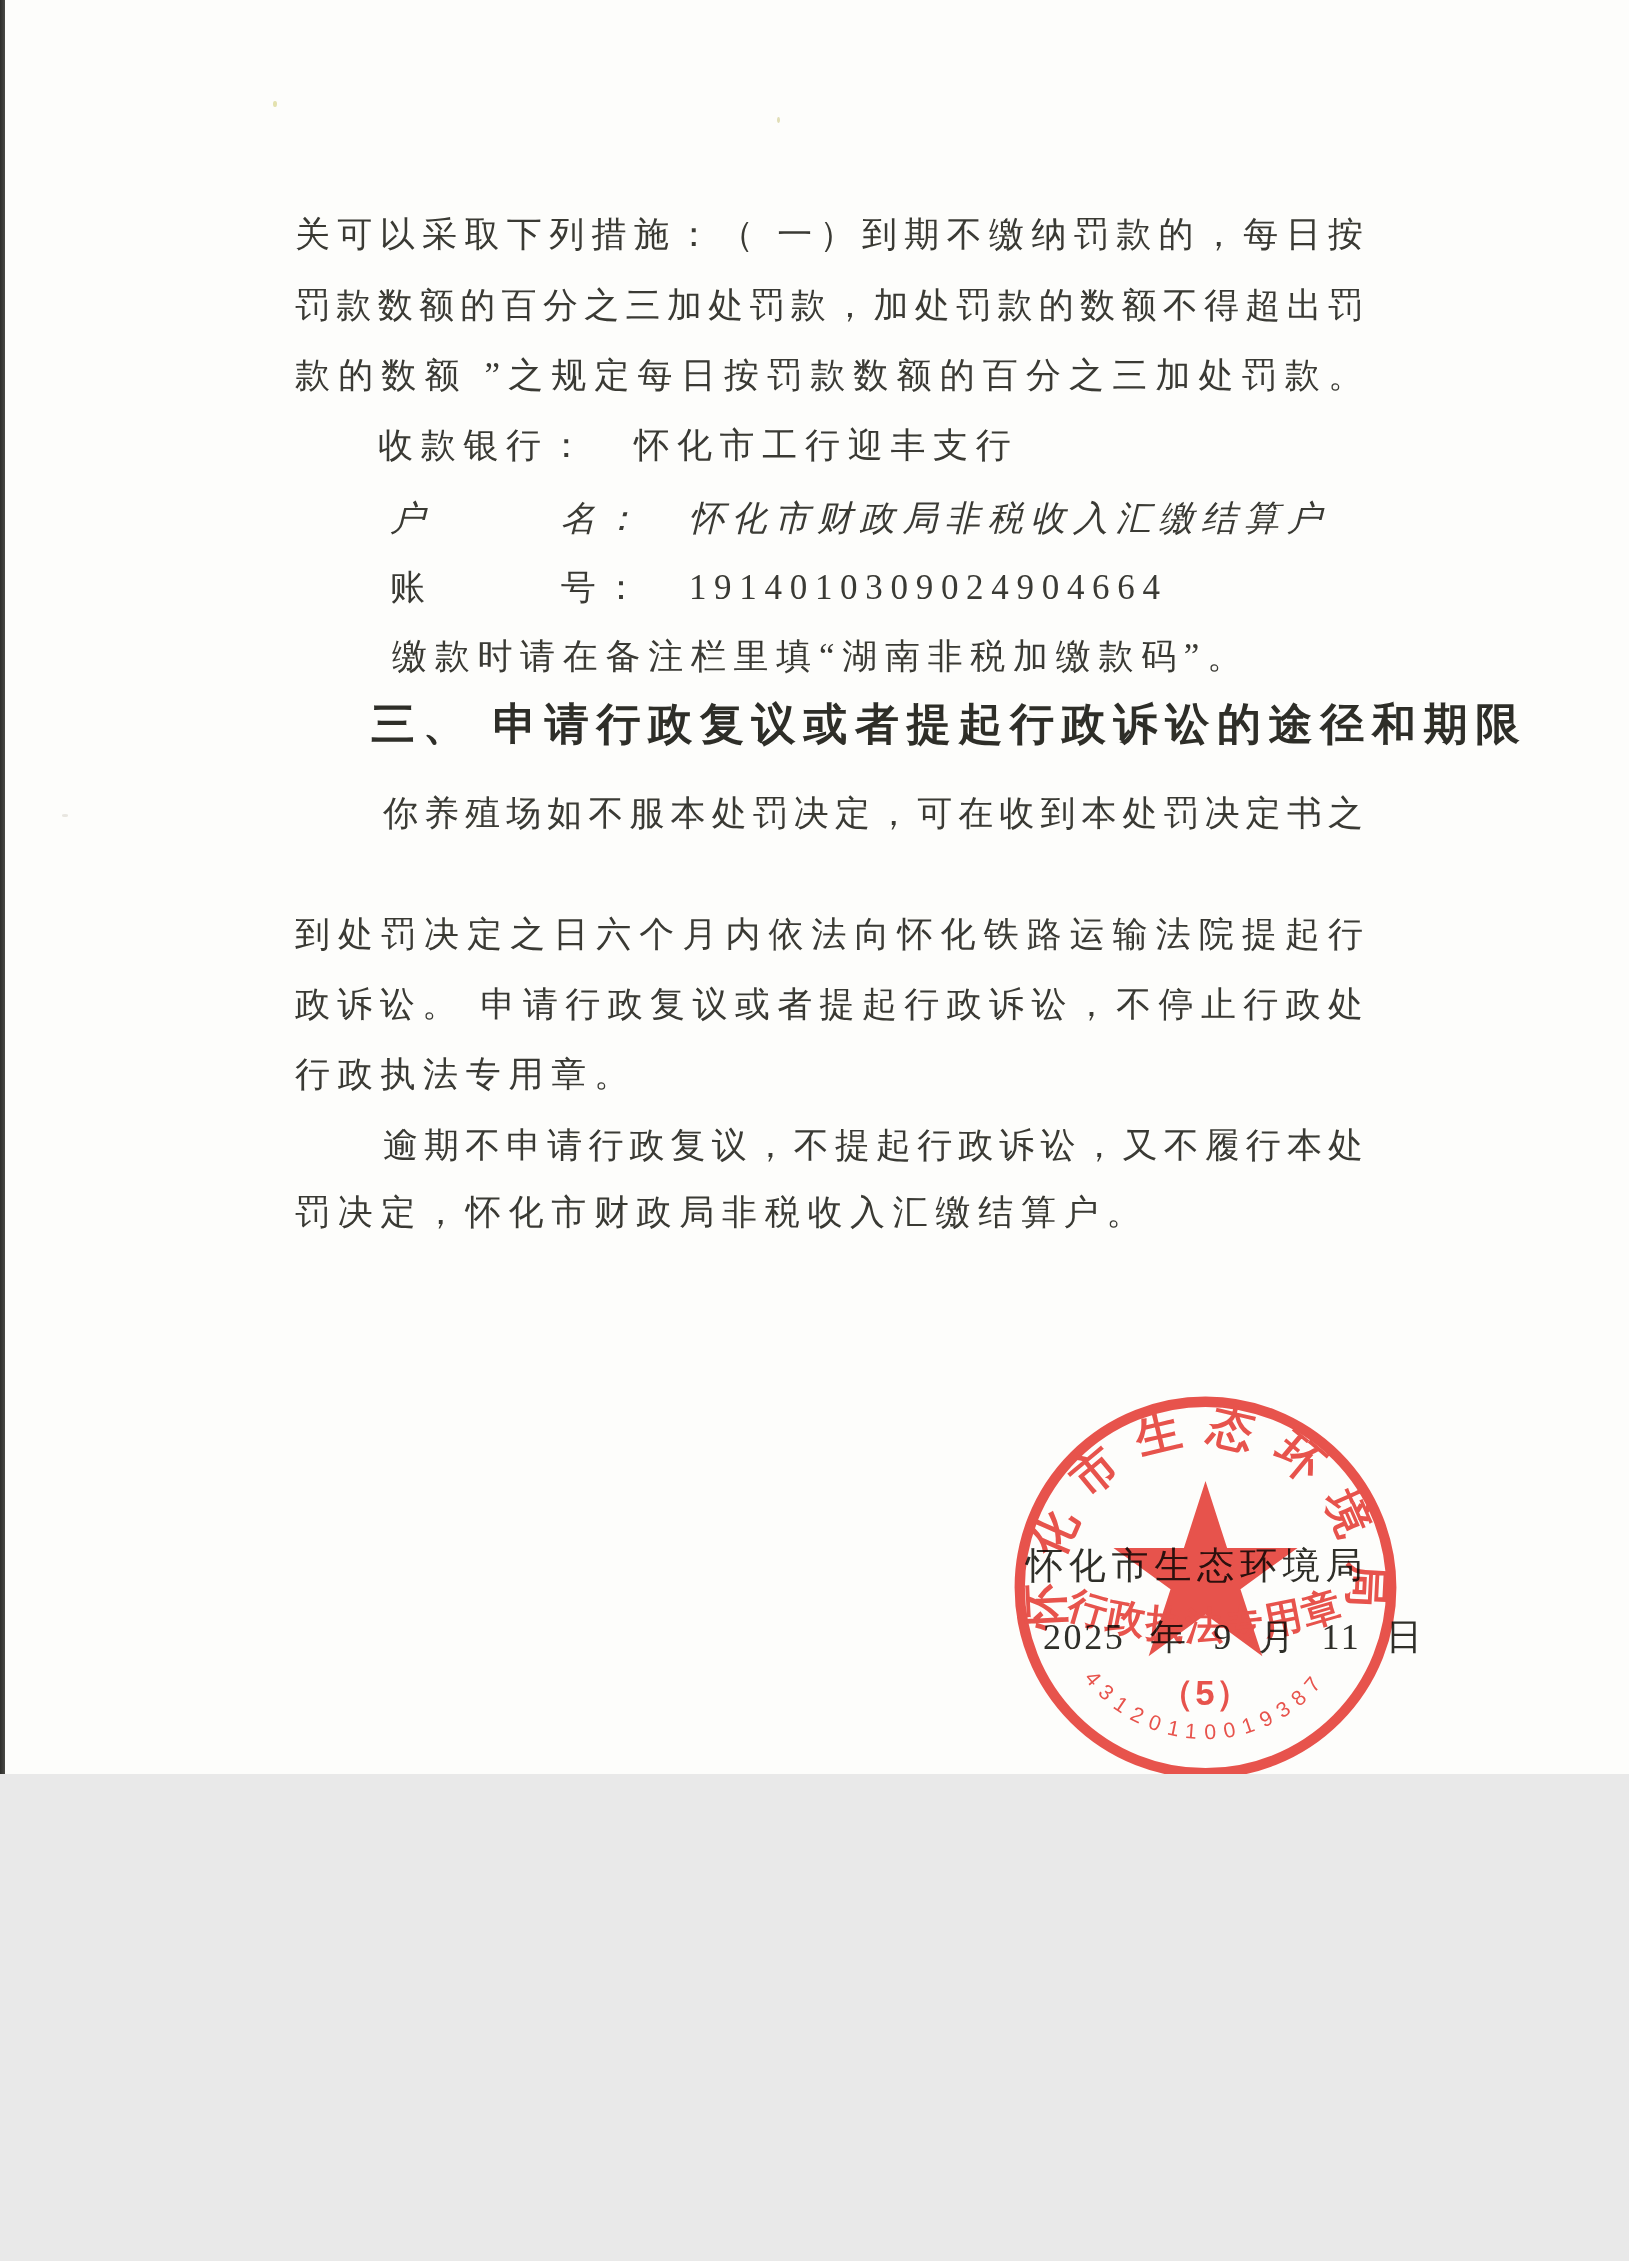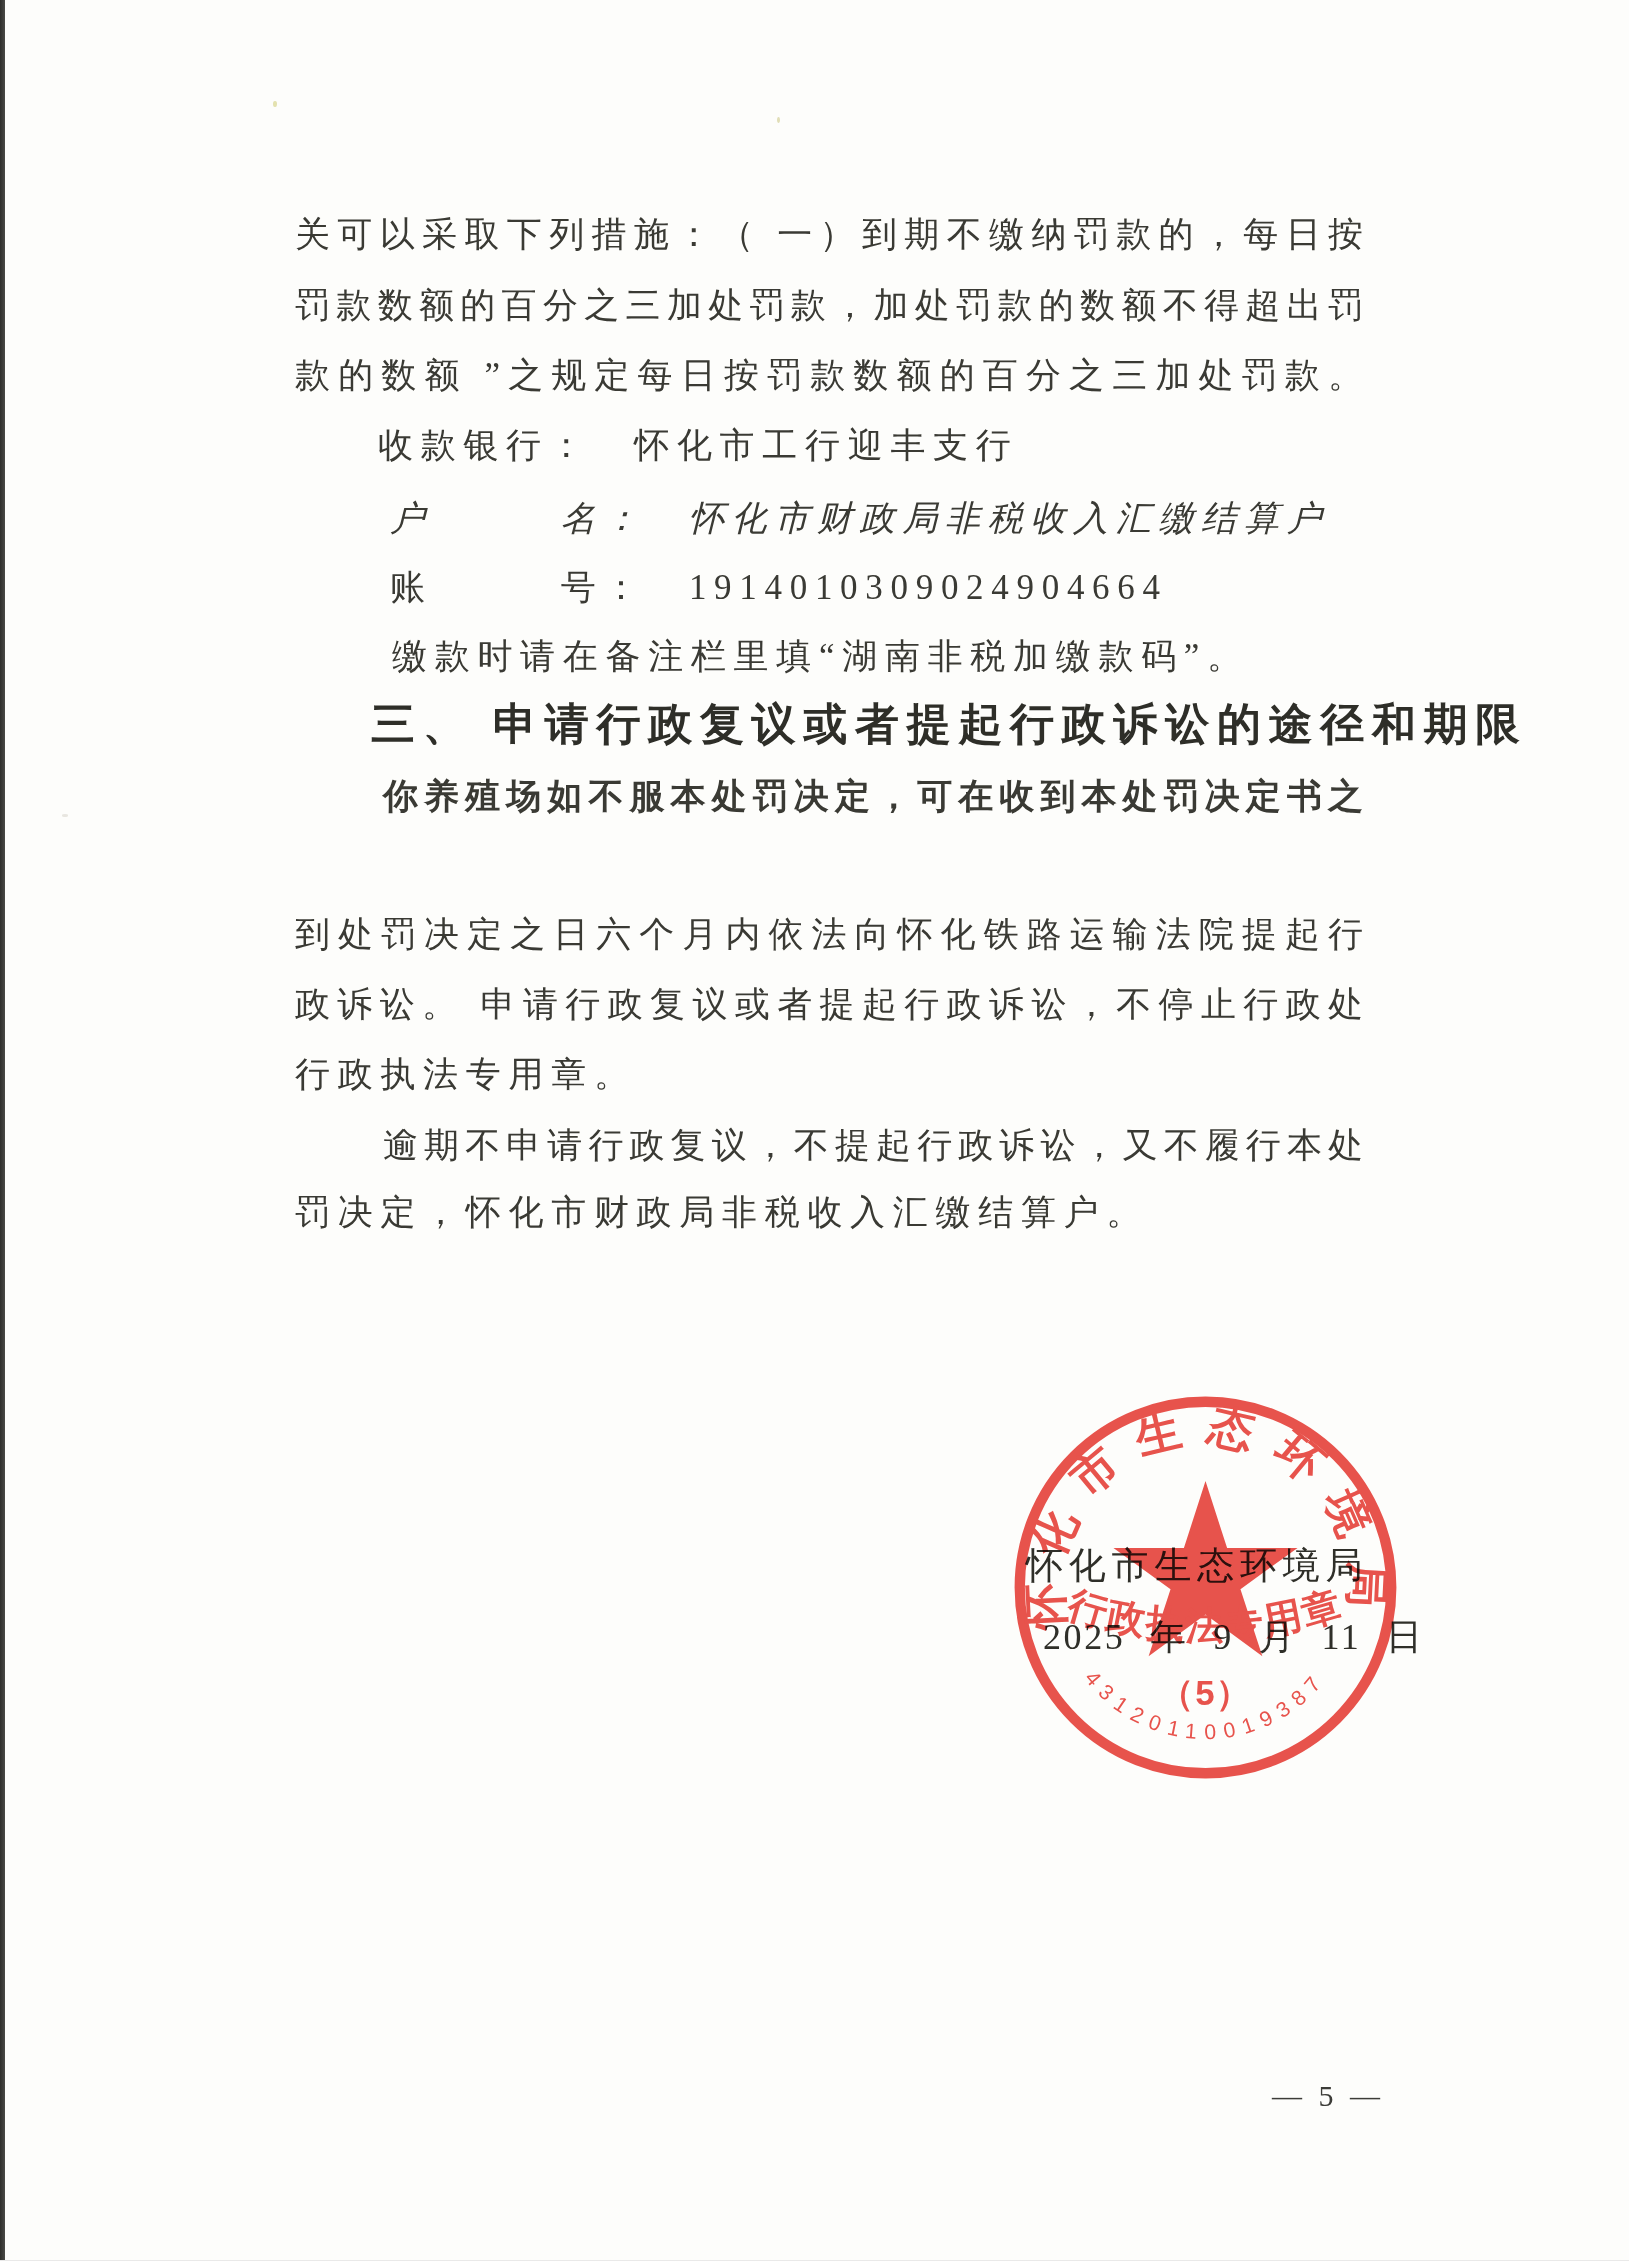--- a/index.html
+++ b/index.html
@@ -1,18 +1,18 @@
 <!DOCTYPE html>
 <html style="font-size:10.3px"><head>
 <meta charset="utf-8">
 <style>
   html,body { margin:0; padding:0; background:#e9e9e9; }
   #page {
     position:relative;
-    width:1630px; height:2260px;
+    width:1630px; height:1774px;
     background:#fdfdfb;
     overflow:hidden;
     font-family:"Liberation Serif", serif;
     color:#35352f;
   }
   
   .scan-edge {
     position:absolute; left:0; top:0; width:4.5px; height:2261px;
     background:linear-gradient(to right,#2e2e2b,#4a4a46);
   }
@@ -40,21 +40,21 @@
   .indent2 { text-indent:88px; }
 
   .line-0  { top:216px;  }
   .line-1  { top:287px;  }
   .line-2  { top:357px;  }
   .line-3  { top:427px;  left:378px; letter-spacing:7.7px; }
   .line-4  { top:500px;  left:390px; letter-spacing:7.7px;font-style:italic; }
   .line-5  { top:569px;  left:390px; letter-spacing:7.7px; }
   .line-6  { top:638px;  left:392px; letter-spacing:7.7px; }
   .line-7  { top:706px; left:371px; letter-spacing:7.7px; font-weight:bold; font-size:44px; color:#2e2e28; }
-  .line-8  { top:778px;font-weight:bold; }
+  .line-8  { top:795px; }
   .line-9  { top:847px; }
   .line-10 { top:916px; }
   .line-11 { top:986px; }
   .line-12 { top:1056px; left:295px; letter-spacing:7.7px; }
   .line-13 { top:1127px; }
   .line-14 { top:1194px; left:295px; letter-spacing:7.7px; }
 
   .signature-agency {
     position:absolute; left:1026px; top:1541px;
     font-size:37px; letter-spacing:5.8px; white-space:pre; color:#2f2f29;

